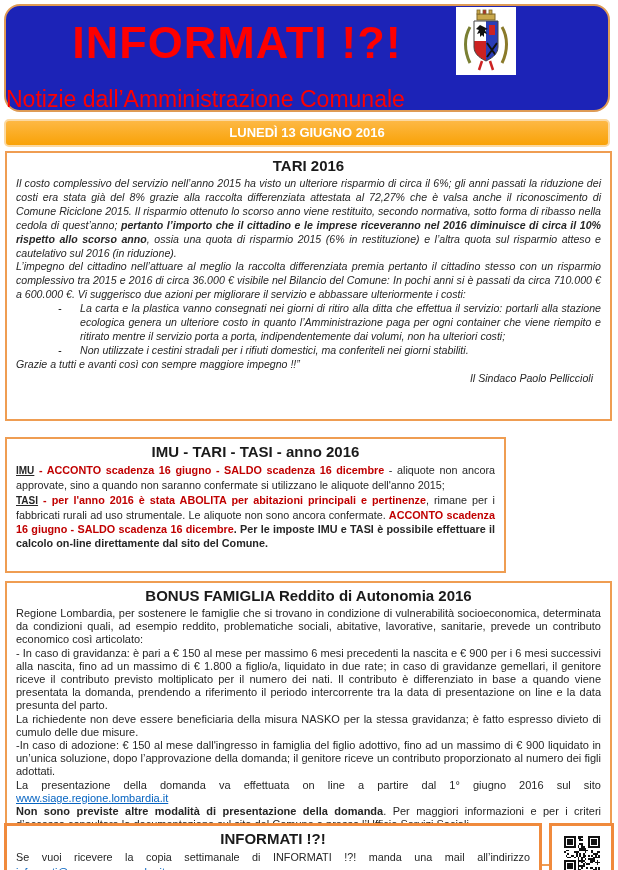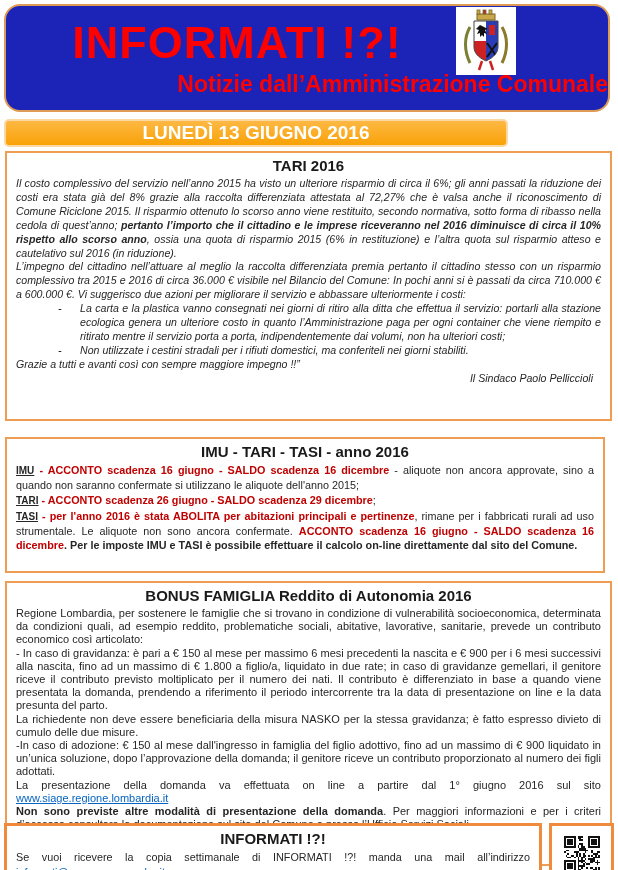--- a/index.html
+++ b/index.html
@@ -13,37 +13,37 @@
   .header{
     left:4px;top:4px;width:606px;height:108px;
     background:#1c23b7;border:2px solid #de9b55;border-radius:16px;
     box-sizing:border-box;
   }
   .page-title{
     margin-top:12px;padding-right:140px;text-align:center;
     color:#fe0000;font-size:45px;font-weight:bold;letter-spacing:1px;line-height:50px;
   }
   .page-subtitle{
-    margin-top:3px;text-align:right;color:#fe0000;font-size:23px;font-weight:bold;
+    margin-top:18px;text-align:left;color:#fe0000;font-size:23px;font-weight:normal;
   }
   .crest{left:456px;top:7px;width:60px;height:68px;background:#ffffff;}
   
   .banner{
-    left:4px;top:119px;width:504px;height:28px;box-sizing:border-box;
+    left:4px;top:119px;width:606px;height:28px;box-sizing:border-box;
     background:linear-gradient(#fdb844,#f9a207);
     border:2px solid #fbd9a2;border-radius:5px;
-    color:#ffffff;font-weight:bold;font-size:19px;text-align:center;line-height:23px;
+    color:#ffffff;font-weight:bold;font-size:13px;text-align:center;line-height:23px;
   }
   
   .box{
     box-sizing:border-box;background:#ffffff;border:2px solid #ef9d52;
     padding:2px 9px;overflow:hidden;
   }
   .box-tari {left:5px;top:151px;width:607px;height:270px;}
-  .box-imu  {left:5px;top:437px;width:600px;height:136px;}
+  .box-imu  {left:5px;top:437px;width:501px;height:136px;}
   .box-bonus{left:5px;top:581px;width:607px;height:285px;}
   .box-info {left:4px;top:823px;width:538px;height:60px;border:3px solid #f08a3c;}
   .box-qr   {left:549px;top:823px;width:65px;height:60px;border:3px solid #f08a3c;}
   .sec-title{text-align:center;font-weight:bold;font-size:15px;color:#1a1a1a;margin:2px 0 3px 0;}
   
   .rich{font-size:10.6px;line-height:13.9px;text-align:justify;}
   .rich .rb{position:relative;}
   .rich.it{font-style:italic;}
   .box-imu .rich{font-size:10.8px;line-height:14px;}
   .box-imu .rb{margin:1px 0;}
@@ -109,21 +109,20 @@
       <div class="rb li"><span>Non utilizzate i cestini stradali per i rifiuti domestici, ma conferiteli nei giorni stabiliti.</span></div>
       <div class="rb"><span>Grazie a tutti e avanti così con sempre maggiore impegno !!”</span></div>
       <div class="rb rt"><span>Il Sindaco Paolo Pelliccioli</span></div>
     </div>
 </div>
 
 <div class="abs box box-imu">
   <div class="sec-title">IMU - TARI - TASI - anno 2016</div>
   <div class="rich">
       <div class="rb"><span class="kw">IMU</span><span class="bd rd"> - </span><span class="bd rd">ACCONTO scadenza 16 giugno - SALDO scadenza 16 dicembre</span><span> -  aliquote non ancora approvate, sino a quando non saranno confermate si utilizzano le aliquote dell'anno 2015;</span></div>
-      <div class="rb"><span class="kw">TARI</span><span class="bd rd"> - </span><span class="bd rd">ACCONTO scadenza 26 giugno - SALDO scadenza 29 dicembre</span><span>;</span></div>
       <div class="rb"><span class="kw">TASI</span><span class="bd rd"> - </span><span class="bd rd">per l'anno 2016 è stata ABOLITA per abitazioni principali e pertinenze</span><span>, rimane per i fabbricati rurali ad uso strumentale. Le aliquote non sono ancora confermate. </span><span class="bd rd">ACCONTO scadenza 16 giugno - SALDO scadenza 16 dicembre</span><span class="bd">. </span><span class="bd">Per le imposte IMU e TASI è possibile effettuare il calcolo on-line direttamente dal sito del Comune.</span></div>
     </div>
 </div>
 
 <div class="abs box box-bonus">
   <div class="sec-title">BONUS FAMIGLIA Reddito di Autonomia 2016</div>
   <div class="rich">
       <div class="rb"><span>Regione Lombardia, per sostenere le famiglie che si trovano in condizione di vulnerabilità socioeconomica, determinata da condizioni quali, ad esempio reddito, problematiche sociali, abitative, lavorative, sanitarie, prevede un contributo economico così articolato:</span></div>
       <div class="rb"><span>- In caso di gravidanza: è pari a € 150 al mese per massimo 6 mesi precedenti la nascita e € 900 per i 6 mesi successivi alla nascita, fino ad un massimo di € 1.800 a figlio/a, liquidato in due rate; in caso di gravidanze gemellari, il genitore riceve il contributo previsto moltiplicato per il numero dei nati. Il contributo è differenziato in base a quando viene presentata la domanda, prendendo a riferimento il periodo intercorrente tra la data di presentazione on line e la data presunta del parto.</span></div>
       <div class="rb"><span>La richiedente non deve essere beneficiaria della misura NASKO per la stessa gravidanza; è fatto espresso divieto di cumulo delle due misure.</span></div>

